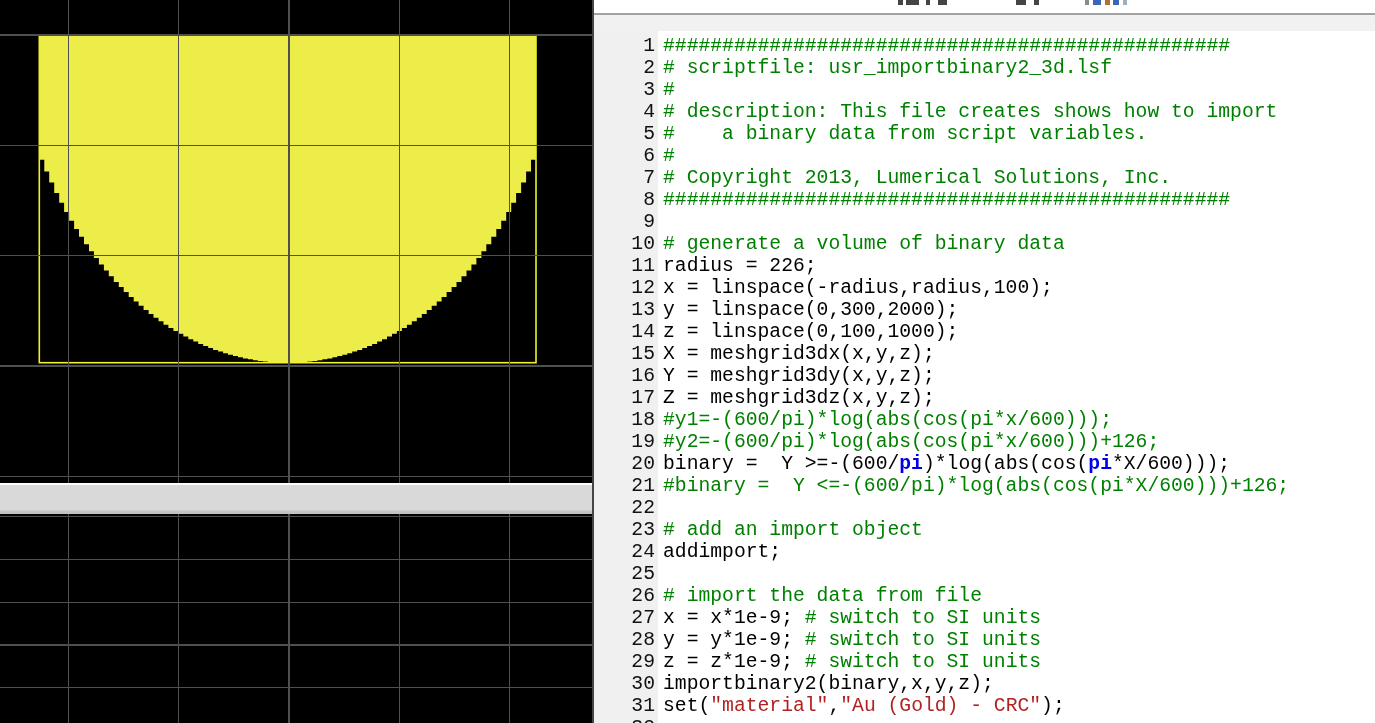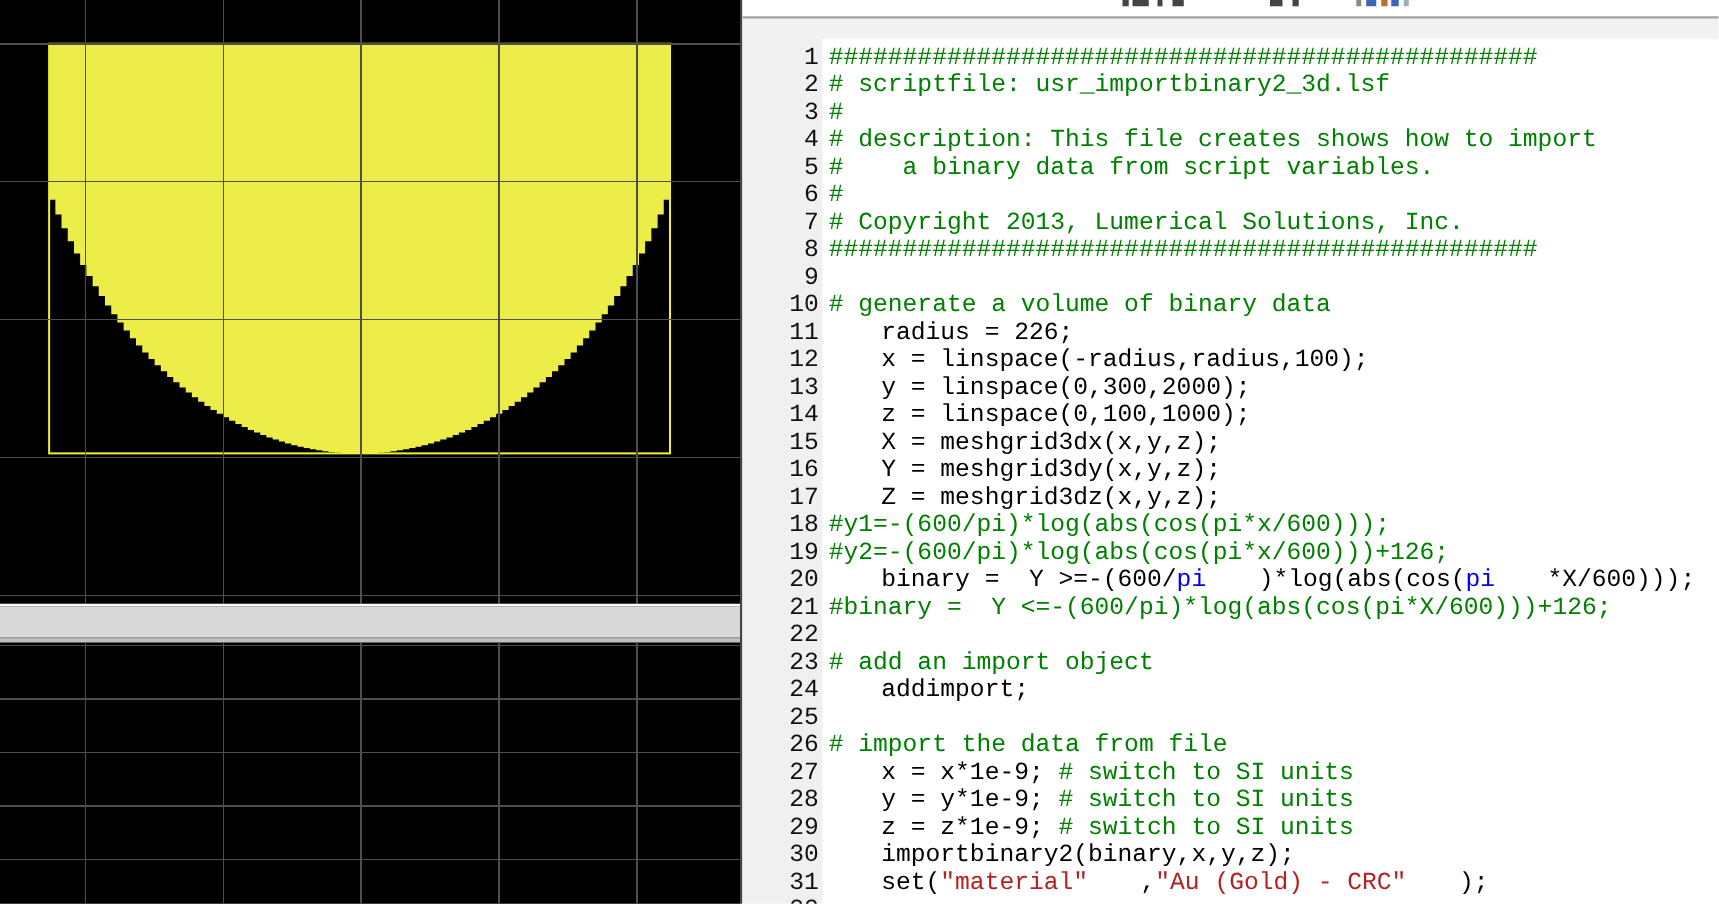--- a/index.html
+++ b/index.html
@@ -29,23 +29,23 @@
     position:absolute;left:0;top:35px;width:781px;
     font-size:19.7px;line-height:22px;white-space:pre;
     color:var(--c-code,#000);
   }
   .cl{height:22px;}
   .ln{
     display:inline-block;width:61px;text-align:right;
     color:var(--c-gutter,#111);vertical-align:top;
   }
   .ct{margin-left:8px;}
-  .tok-k{color:var(--c-code,#000);margin-left:42px;}
+  .tok-k{color:var(--c-code,#000);}
   .tok-c{color:var(--c-comment,#008000);}
-  .tok-b{color:var(--c-keyword,#0000ee);}
+  .tok-b{color:var(--c-keyword,#0000ee);font-weight:bold;}
   .tok-s{color:var(--c-string,#b22222);}
 </style>
 </head>
 <body>
 
 <div id="cad-left">
   <svg id="view-top" width="592" height="483" xmlns="http://www.w3.org/2000/svg">
       <path d="M39.3,35 L536,35 L536,159.7 L531.0,159.7 L531.0,171.5 L526.1,171.5 L526.1,182.5 L521.1,182.5 L521.1,192.9 L516.1,192.9 L516.1,202.7 L511.2,202.7 L511.2,212.0 L506.2,212.0 L506.2,220.7 L501.2,220.7 L501.2,229.0 L496.3,229.0 L496.3,236.8 L491.3,236.8 L491.3,244.3 L486.3,244.3 L486.3,251.3 L481.4,251.3 L481.4,258.0 L476.4,258.0 L476.4,264.4 L471.4,264.4 L471.4,270.5 L466.5,270.5 L466.5,276.3 L461.5,276.3 L461.5,281.9 L456.5,281.9 L456.5,287.1 L451.6,287.1 L451.6,292.1 L446.6,292.1 L446.6,296.9 L441.6,296.9 L441.6,301.5 L436.7,301.5 L436.7,305.8 L431.7,305.8 L431.7,310.0 L426.7,310.0 L426.7,313.9 L421.8,313.9 L421.8,317.7 L416.8,317.7 L416.8,321.3 L411.8,321.3 L411.8,324.7 L406.9,324.7 L406.9,327.9 L401.9,327.9 L401.9,330.9 L396.9,330.9 L396.9,333.8 L392.0,333.8 L392.0,336.6 L387.0,336.6 L387.0,339.2 L382.0,339.2 L382.0,341.6 L377.1,341.6 L377.1,343.9 L372.1,343.9 L372.1,346.0 L367.1,346.0 L367.1,348.0 L362.2,348.0 L362.2,349.9 L357.2,349.9 L357.2,351.6 L352.2,351.6 L352.2,353.2 L347.3,353.2 L347.3,354.7 L342.3,354.7 L342.3,356.1 L337.3,356.1 L337.3,357.3 L332.4,357.3 L332.4,358.4 L327.4,358.4 L327.4,359.3 L322.4,359.3 L322.4,360.2 L317.5,360.2 L317.5,360.9 L312.5,360.9 L312.5,361.5 L307.5,361.5 L307.5,362.0 L302.6,362.0 L302.6,362.3 L297.6,362.3 L297.6,362.6 L292.6,362.6 L292.6,362.7 L287.6,362.7 L287.6,362.7 L282.7,362.7 L282.7,362.6 L277.7,362.6 L277.7,362.3 L272.7,362.3 L272.7,362.0 L267.8,362.0 L267.8,361.5 L262.8,361.5 L262.8,360.9 L257.8,360.9 L257.8,360.2 L252.9,360.2 L252.9,359.3 L247.9,359.3 L247.9,358.4 L242.9,358.4 L242.9,357.3 L238.0,357.3 L238.0,356.1 L233.0,356.1 L233.0,354.7 L228.0,354.7 L228.0,353.2 L223.1,353.2 L223.1,351.6 L218.1,351.6 L218.1,349.9 L213.1,349.9 L213.1,348.0 L208.2,348.0 L208.2,346.0 L203.2,346.0 L203.2,343.9 L198.2,343.9 L198.2,341.6 L193.3,341.6 L193.3,339.2 L188.3,339.2 L188.3,336.6 L183.3,336.6 L183.3,333.8 L178.4,333.8 L178.4,330.9 L173.4,330.9 L173.4,327.9 L168.4,327.9 L168.4,324.7 L163.5,324.7 L163.5,321.3 L158.5,321.3 L158.5,317.7 L153.5,317.7 L153.5,313.9 L148.6,313.9 L148.6,310.0 L143.6,310.0 L143.6,305.8 L138.6,305.8 L138.6,301.5 L133.7,301.5 L133.7,296.9 L128.7,296.9 L128.7,292.1 L123.7,292.1 L123.7,287.1 L118.8,287.1 L118.8,281.9 L113.8,281.9 L113.8,276.3 L108.8,276.3 L108.8,270.5 L103.9,270.5 L103.9,264.4 L98.9,264.4 L98.9,258.0 L93.9,258.0 L93.9,251.3 L89.0,251.3 L89.0,244.3 L84.0,244.3 L84.0,236.8 L79.0,236.8 L79.0,229.0 L74.1,229.0 L74.1,220.7 L69.1,220.7 L69.1,212.0 L64.1,212.0 L64.1,202.7 L59.2,202.7 L59.2,192.9 L54.2,192.9 L54.2,182.5 L49.2,182.5 L49.2,171.5 L44.3,171.5 L44.3,159.7 L39.3,159.7 Z" fill="#eded4a"></path>
       <rect x="39.3" y="35" width="496.7" height="327.7" fill="none" stroke="#f1f12d" stroke-width="1.6"></rect>
       <line x1="68.3" y1="0" x2="68.3" y2="483" stroke="#4f4f4f" stroke-width="1.2" shape-rendering="crispEdges"></line>

